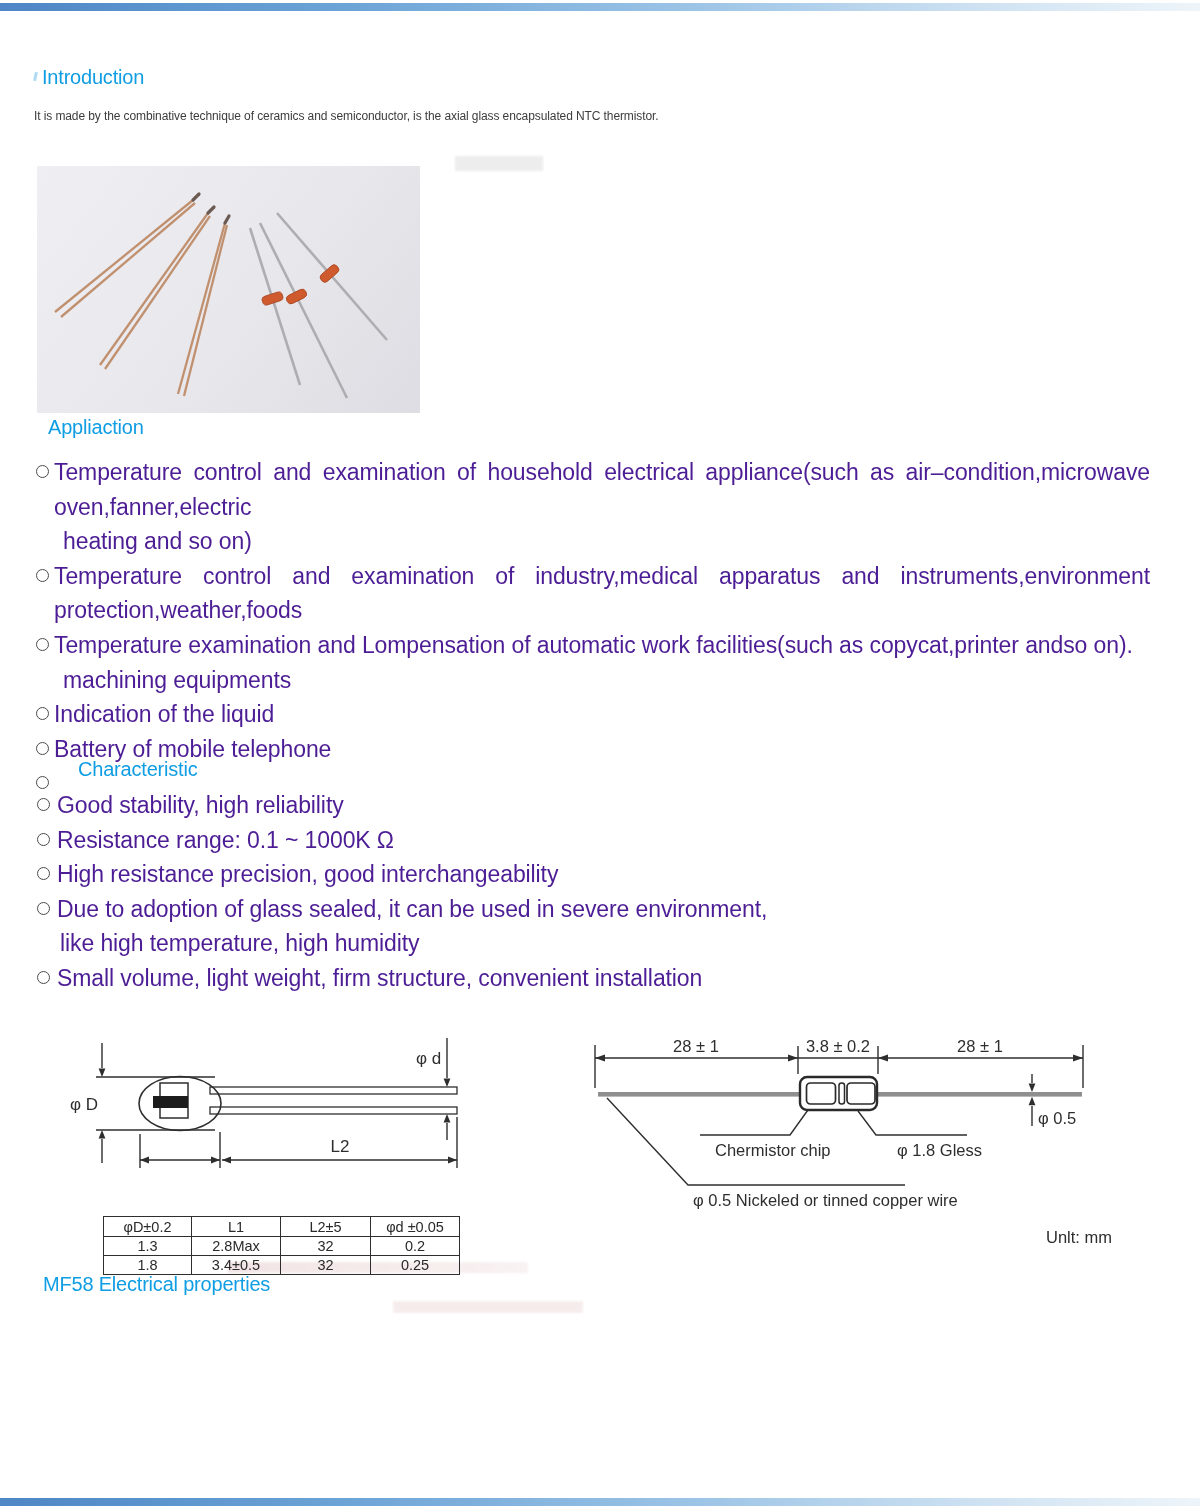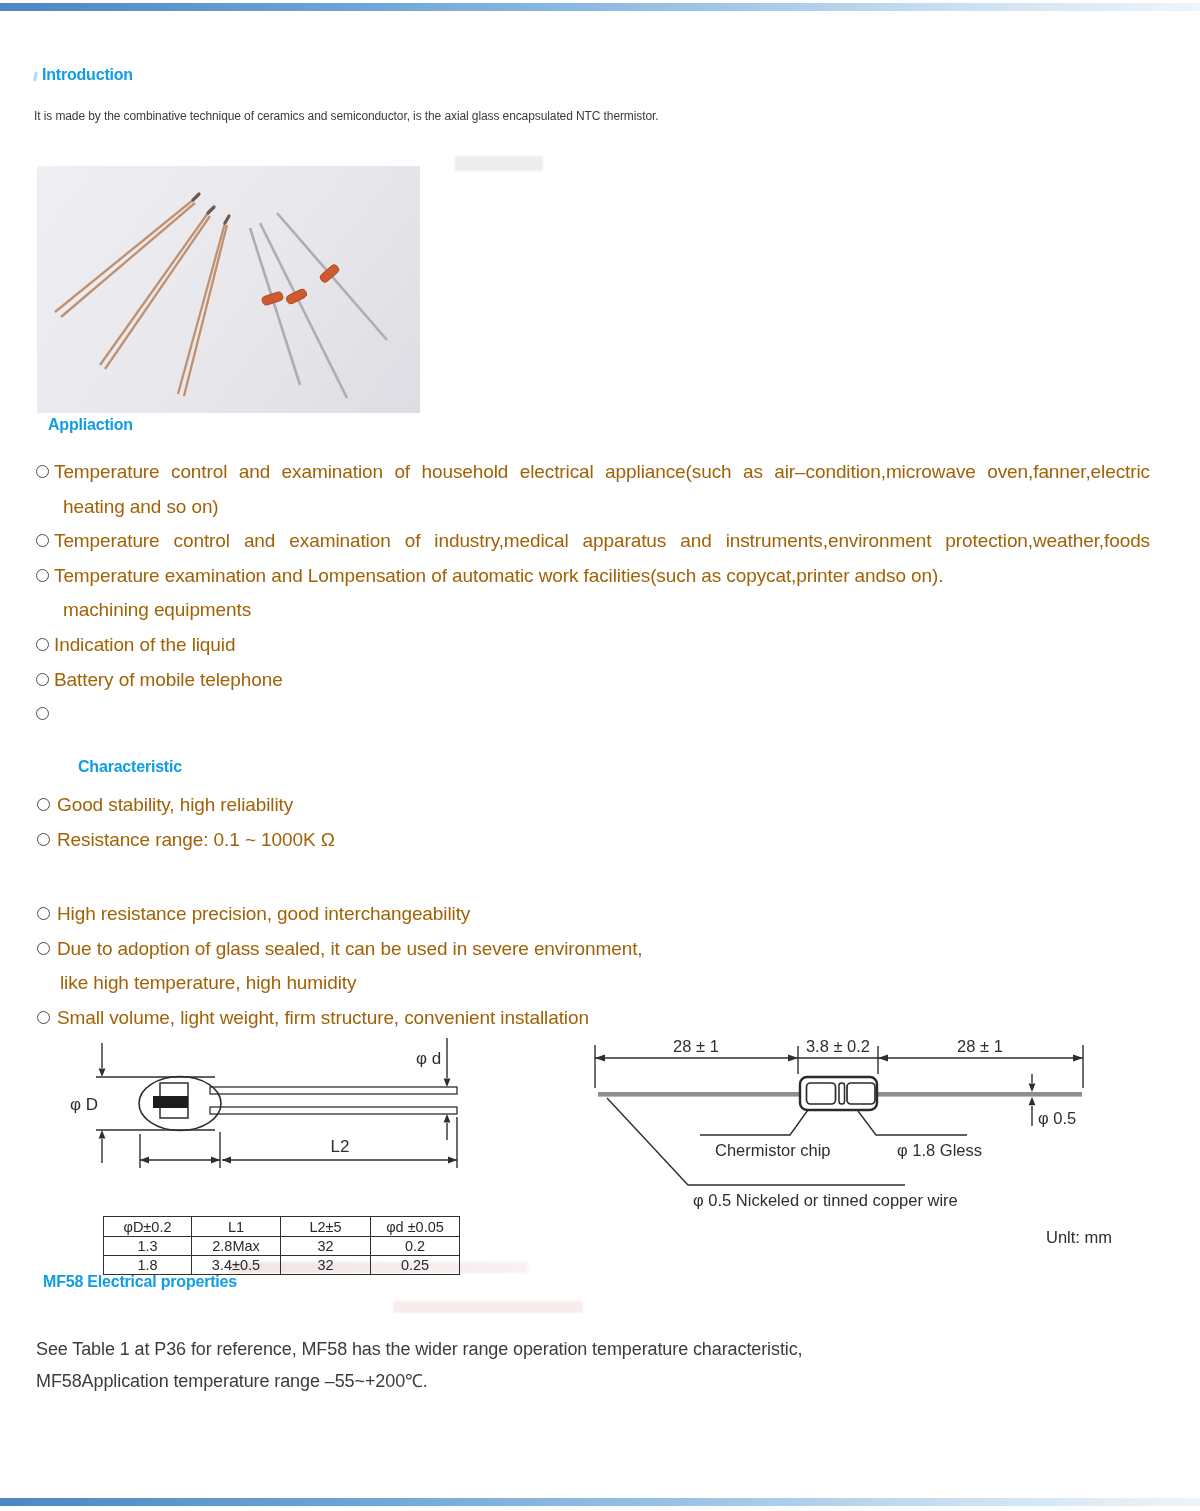--- a/index.html
+++ b/index.html
@@ -2,23 +2,23 @@
 <html><head>
 <meta charset="utf-8">
 <style>
   html,body{margin:0;padding:0;background:#fff;}
   .page{position:relative;width:1200px;height:1511px;background:#ffffff;overflow:hidden;
         font-family:"Liberation Sans",sans-serif;color:#3c3c3c;}
   .abs{position:absolute;}
   .accent-bar{position:absolute;left:0;width:1200px;height:8px;
 .       ;}
   .bar-grad{background:linear-gradient(to right,#4e86c6 0%,#6ba3d6 28%,#9cc4e6 58%,#cfe2f2 82%,#eef5fa 100%);}
-  .heading{position:absolute;font-size:16px;font-weight:700;color:#0f9de3;letter-spacing:-0.2px;white-space:nowrap;}
+  .heading{position:absolute;font-size:20px;font-weight:400;color:#0f9de3;letter-spacing:-0.2px;white-space:nowrap;}
   .body-text{position:absolute;font-size:12px;color:#3c3c3c;white-space:nowrap;letter-spacing:-0.1px;}
-  .blist{position:absolute;font-size:19px;letter-spacing:-0.1px;color:#a16207;}
+  .blist{position:absolute;font-size:23px;letter-spacing:-0.1px;color:#4c1d95;}
   .bl{position:relative;line-height:34.6px;padding-left:18px;}
   .bl.cont{padding-left:27px;}
   .bl.just{text-align:justify;text-align-last:justify;}
   .dot{position:absolute;left:0;top:10px;width:13px;height:13px;border:1.6px solid #4c4c4c;
        border-radius:50%;box-sizing:border-box;background:transparent;}
   .photo{position:absolute;left:37px;top:166px;width:383px;height:247px;
          background:linear-gradient(128deg,#efeef2 0%,#e8e7ec 55%,#dedde3 100%);}
   .dim-table{position:absolute;left:103px;top:1216px;border-collapse:collapse;table-layout:fixed;width:356px;}
   .dim-table td{border:1.6px solid #2e2e2e;text-align:center;vertical-align:middle;
                 font-size:14.5px;color:#2a2a2a;padding:0;height:18px;white-space:nowrap;}
@@ -87,21 +87,21 @@
     <div class="bl"><span class="dot"></span><span>Indication of the liquid</span></div>
     <div class="bl"><span class="dot"></span><span>Battery of mobile telephone</span></div>
     <div class="bl"><span class="dot"></span></div>
   </div>
 
   <div class="heading" style="left:38px;top:758px;margin-left:40px;">Characteristic</div>
 
   <div class="blist" style="left:37px;top:788px;width:1000px;">
     <div class="bl" style="padding-left:20px;"><span class="dot"></span><span>Good stability, high reliability</span></div>
     <div class="bl" style="padding-left:20px;"><span class="dot"></span><span>Resistance range: 0.1 ~ 1000K Ω</span></div>
-    <div class="bl" style="padding-left:20px;margin-top:40px;"><span class="dot"></span><span>High resistance precision, good interchangeability</span></div>
+    <div class="bl" style="padding-left:20px;"><span class="dot"></span><span>High resistance precision, good interchangeability</span></div>
     <div class="bl" style="padding-left:20px;"><span class="dot"></span><span>Due to adoption of glass sealed, it can be used in severe environment,</span></div>
     <div class="bl cont" style="padding-left:23px;"><span>like high temperature, high humidity</span></div>
     <div class="bl" style="padding-left:20px;"><span class="dot"></span><span>Small volume, light weight, firm structure, convenient installation</span></div>
   </div>
 
   <svg class="abs" style="left:60px;top:1030px;" width="420" height="150" viewBox="0 0 420 150">
     <g stroke="#2e2e2e" stroke-width="1.4" fill="none">
 
       <line x1="42" y1="13" x2="42" y2="38"></line>
       <line x1="42" y1="109" x2="42" y2="133"></line>
@@ -210,18 +210,14 @@
       <text x="420" y="22" text-anchor="middle">28 ± 1</text>
       <text x="478" y="94">φ 0.5</text>
       <text x="155" y="126">Chermistor chip</text>
       <text x="337" y="126">φ 1.8 Gless</text>
       <text x="133" y="176">φ 0.5 Nickeled or tinned copper wire</text>
       <text x="486" y="213">Unlt: mm</text>
     </g>
   </svg>
 
   <div class="heading" style="left:43px;top:1273px;">MF58 Electrical properties</div>
-  <div class="para" style="left:36px;top:1333px;">
-    <div>See Table 1 at P36 for reference, MF58 has the wider range operation temperature characteristic,</div>
-    <div>MF58Application temperature range –55~+200℃.</div>
-  </div>
 
 </div>
 
 </body></html>

